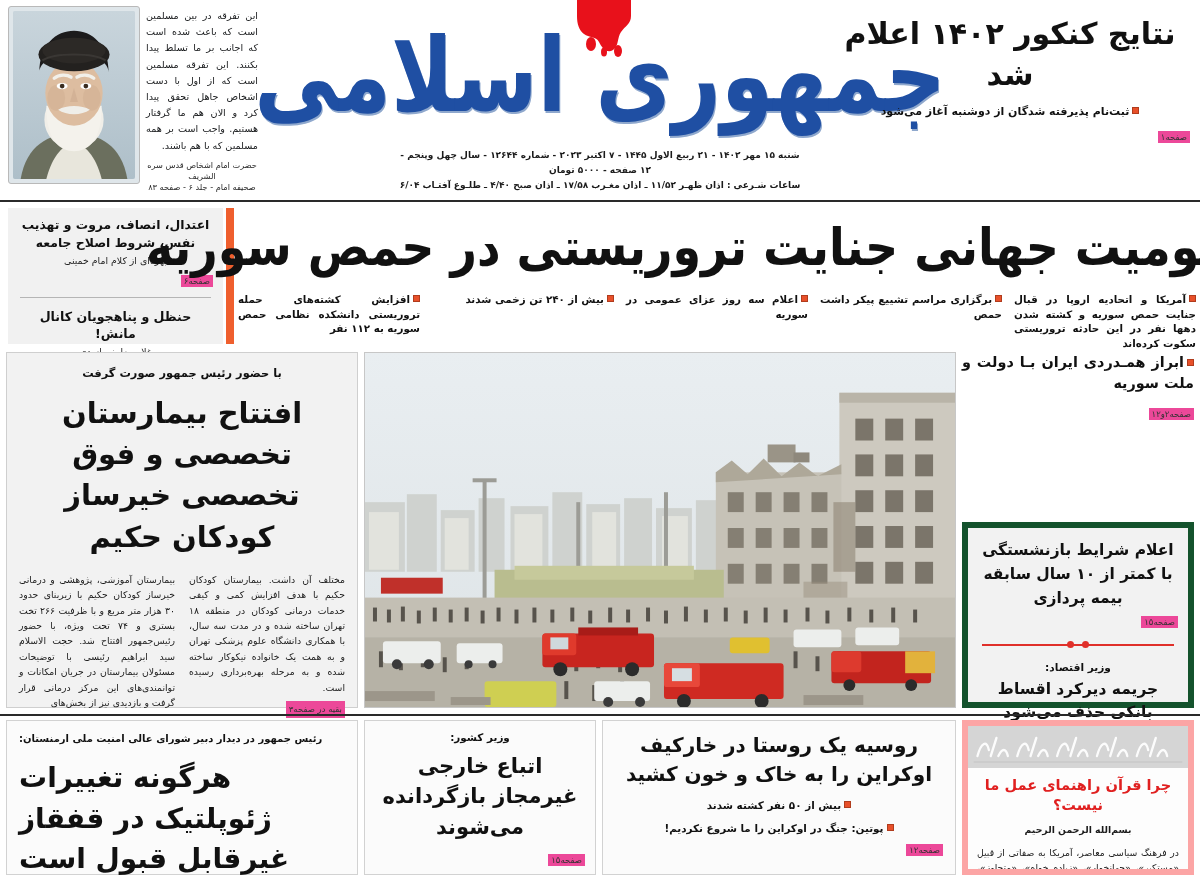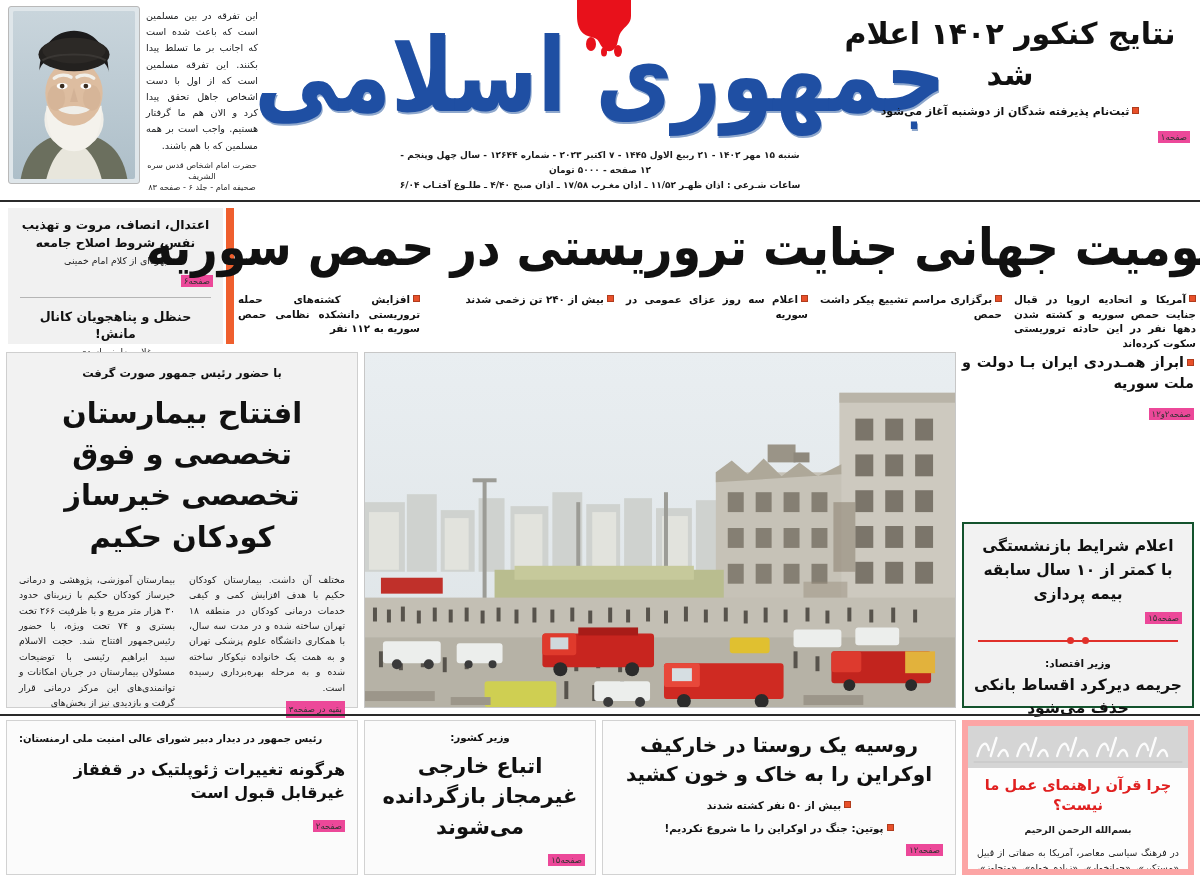--- a/index.html
+++ b/index.html
@@ -169,21 +169,21 @@
     font-size: 14.4px; font-weight: bold; line-height: 21px; color: #111;
     text-align: justify;
   }
   .ri-sub {
     margin-top: 14px; font-size: 10.4px; line-height: 17px; color: #1b1b1b;
     text-align: justify;
   }
   .ri-ref { margin-top: 8px; }
   .box-retire {
     position: absolute; left: 0; top: 170px; width: 232px; height: 186px;
-    background: #f2f2f2; border: 2px solid #14532d; padding: 10px 10px 8px 10px;
+    background: #f2f2f2; border: 6px solid #14532d; padding: 10px 10px 8px 10px;
   }
   .br-title {
     font-size: 15.5px; font-weight: bold; line-height: 24px; color: #111; text-align: center;
   }
   .br-sep { margin: 12px 4px 12px 4px; position: relative; height: 8px; }
   .br-sep .line { position: absolute; left: 0; right: 0; top: 3px; height: 1.5px; background: #e0302a; }
   .br-sep .dot { position: absolute; top: 0; width: 7px; height: 7px; border-radius: 50%; background: #e0302a; }
   .br-sep .dot.d1 { left: 50%; margin-left: -11px; }
   .br-sep .dot.d2 { left: 50%; margin-left: 4px; }
   .br-kicker { font-size: 10.6px; font-weight: bold; text-align: center; color: #111; }
@@ -195,22 +195,22 @@
   
   #bottom { left: 0; top: 714px; width: 1200px; height: 167px; }
   .bsep { left: 0; top: 0; width: 1200px; height: 2px; background: #2a2a2a; }
 
   .bb-armenia {
     left: 6px; top: 6px; width: 352px; height: 155px;
     background: #fbfbfb; border: 1px solid #d2d2d2; padding: 10px 12px;
   }
   .bba-kicker { font-size: 10px; font-weight: bold; color: #111; text-align: left; line-height: 15px; }
   .bba-title {
-    margin-top: 12px; font-size: 16px; font-weight: bold; line-height: 1.45;
-    color: #111; text-align: right;
+    margin-top: 12px; font-size: 28px; font-weight: bold; line-height: 1.45;
+    color: #111; text-align: left;
   }
   .bba-ref { margin-top: 10px; }
 
   .bb-interior {
     left: 364px; top: 6px; width: 232px; height: 155px;
     background: #fbfbfb; border: 1px solid #d2d2d2; padding: 10px 10px;
   }
   .bbi-kicker { font-size: 10.4px; font-weight: bold; color: #111; text-align: center; }
   .bbi-title {
     margin-top: 8px; font-size: 21px; font-weight: bold; line-height: 1.45;

